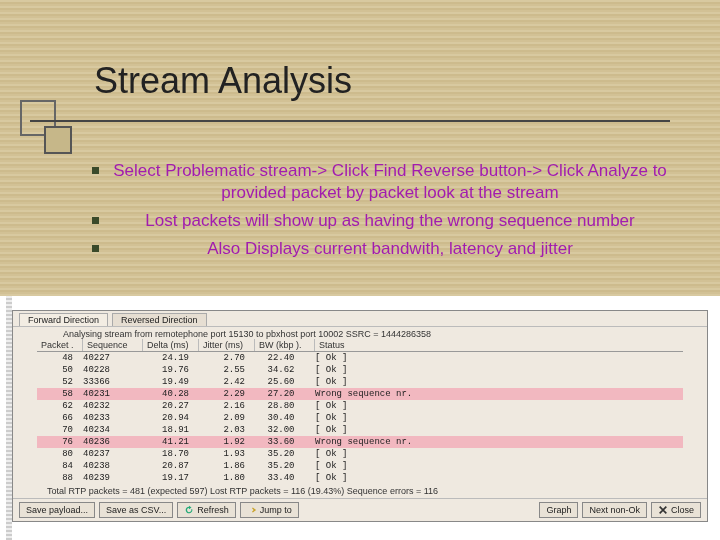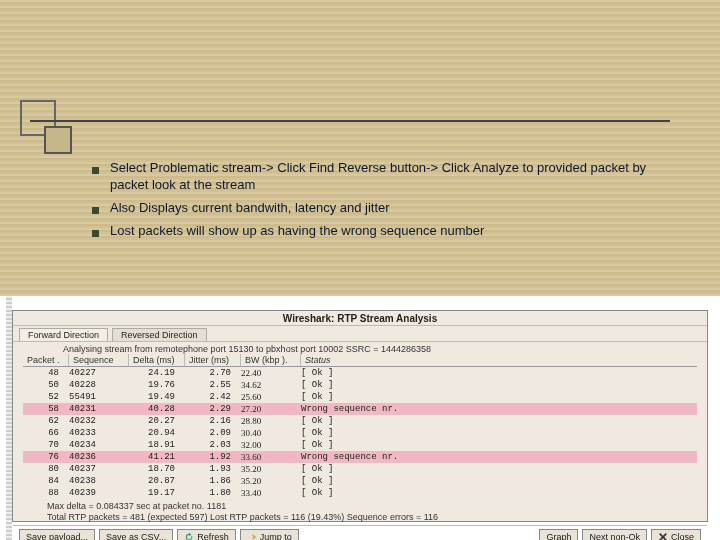--- a/index.html
+++ b/index.html
@@ -13,76 +13,78 @@
       #d2c195 2px, #d2c195 4px,
       #cdbb8d 4px, #cdbb8d 6px
     );
   }
   .title-block { position: absolute; top: 60px; left: 94px; }
   .title-text { font-size: 36px; color: #222; }
   .rule { position: absolute; top: 120px; left: 30px; width: 640px; height: 2px; background: #444; }
   .sq1 { position: absolute; top: 100px; left: 20px; width: 36px; height: 36px; border: 2px solid #666; background: transparent; }
   .sq2 { position: absolute; top: 126px; left: 44px; width: 28px; height: 28px; border: 2px solid #555; background: #c6b789; }
   .bullets { position: absolute; top: 160px; left: 110px; width: 560px; }
-  .bullets li { list-style: none; position: relative; font-size: 13px; line-height: 1.3; color: #0f172a; margin-bottom: 6px; }
+  .bullets li { list-style: none; position: relative; font-size: 17px; line-height: 1.3; color: #a21caf; margin-bottom: 6px; text-align: center; }
   .bullets li::before {
     content: ""; position: absolute; left: -18px; top: 7px;
     width: 7px; height: 7px; background: #3a4a2a;
   }
   .ws-window {
     position: absolute; top: 310px; left: 12px; width: 696px; height: 212px;
     background: #efe9e0; border: 1px solid #888; font-size: 9px; color: #222;
   }
   .ws-title { text-align: center; font-weight: bold; padding: 2px 0 1px 0; font-size: 10px; border-bottom: 1px solid #bbb; }
   .ws-tabs { display: flex; gap: 4px; padding: 2px 6px 0 6px; border-bottom: 1px solid #bbb; }
   .ws-tab { border: 1px solid #aaa; border-bottom: none; padding: 1px 8px; background: #e6ded2; font-size: 9px; }
   .ws-tab.active { background: #f3ede3; }
   .ws-info { padding: 2px 10px 0 50px; font-size: 9px; color: #333; }
-  .ws-table { padding: 0 10px; }
+  .ws-table { padding: 0 24px; }
   .ws-head { display: flex; border-bottom: 1px solid #999; }
   .ws-head div { border-right: 1px solid #bbb; padding: 1px 4px; font-size: 9px; color: #333; }
   .ws-row { display: flex; font: 9px/12px "Courier New", monospace; }
   .ws-row.bad { background: #f2b8c0; }
   .c-pkt { width: 46px; text-align: right; padding-right: 10px; }
   .c-seq { width: 60px; text-align: left; }
   .c-del { width: 56px; text-align: right; padding-right: 10px; }
   .c-jit { width: 56px; text-align: right; padding-right: 10px; }
-  .c-bw  { width: 60px; text-align: left; padding-right: 8px; font-family: Liberation Serif, serif; }
+  .c-bw  { width: 60px; text-align: center; padding-right: 8px; }
   .c-stat{ flex: 1; padding-right: 20px; }
   .hc-pkt { width: 46px; } .hc-seq { width: 60px; } .hc-del { width: 56px; }
-  .hc-jit { width: 56px; } .hc-bw { width: 60px; } .hc-stat { flex: 1; border-right: none !important; font-style: italic; }
+  .hc-jit { width: 56px; } .hc-bw { width: 60px; } .hc-stat { flex: 1; border-right: none !important; }
   .ws-summary { padding: 2px 10px 1px 34px; font-size: 9px; color: #333; line-height: 1.25; }
   .ws-btnbar { display: flex; gap: 4px; padding: 3px 6px; border-top: 1px solid #bbb; align-items: center; }
   .ws-btn { border: 1px solid #888; background: #e9e2d6; padding: 2px 6px; font-size: 9px; display: flex; align-items: center; gap: 3px; }
   .ws-btn svg { width: 10px; height: 10px; }
   .spacer { flex: 1; }
   .paper-tear { position: absolute; top: 296px; left: 0; width: 6px; height: 244px; background: #fff; }
   .paper-shadow { position: absolute; top: 296px; left: 6px; width: 6px; height: 244px;
     background: repeating-linear-gradient(0deg,#ccc 0 2px,#eee 2px 4px); }
 </style>
 </head>
 <body>
 
 <div class="slide">
   <div class="bg-top"></div>
   <div class="sq1"></div>
   <div class="sq2"></div>
+  <div class="title-block">
+    <div class="title-text">Stream Analysis</div>
+  </div>
   <div class="rule"></div>
 
   <ul class="bullets">
     <li>Select Problematic stream-&gt; Click Find Reverse button-&gt; Click Analyze to provided packet by packet look at the stream</li>
+    <li>Lost packets will show up as having the wrong sequence number</li>
     <li>Also Displays current bandwith, latency and jitter</li>
-    <li>Lost packets will show up as having the wrong sequence number</li>
   </ul>
 
   <div class="paper-tear"></div>
   <div class="paper-shadow"></div>
 
   <div class="ws-window">
-    <div class="ws-title">Wireshark: RTP Stream Analysis</div>
     <div class="ws-tabs">
       <div class="ws-tab active">Forward Direction</div>
       <div class="ws-tab">Reversed Direction</div>
     </div>
     <div class="ws-info">Analysing stream from  remotephone port 15130  to  pbxhost port 10002   SSRC = 1444286358</div>
 
     <div class="ws-table">
       <div class="ws-head">
         <div class="hc-pkt">Packet .</div>
         <div class="hc-seq">Sequence</div>
@@ -103,21 +105,21 @@
           <div class="ws-row">
             <div class="c-pkt">50</div>
             <div class="c-seq">40228</div>
             <div class="c-del">19.76</div>
             <div class="c-jit">2.55</div>
             <div class="c-bw">34.62</div>
             <div class="c-stat">[ Ok ]</div>
           </div>
           <div class="ws-row">
             <div class="c-pkt">52</div>
-            <div class="c-seq">55491</div>
+            <div class="c-seq">33366</div>
             <div class="c-del">19.49</div>
             <div class="c-jit">2.42</div>
             <div class="c-bw">25.60</div>
             <div class="c-stat">[ Ok ]</div>
           </div>
           <div class="ws-row bad">
             <div class="c-pkt">58</div>
             <div class="c-seq">40231</div>
             <div class="c-del">40.28</div>
             <div class="c-jit">2.29</div>
@@ -177,21 +179,20 @@
             <div class="c-seq">40239</div>
             <div class="c-del">19.17</div>
             <div class="c-jit">1.80</div>
             <div class="c-bw">33.40</div>
             <div class="c-stat">[ Ok ]</div>
           </div>
         </div>
     </div>
 
     <div class="ws-summary">
-      <div>Max delta = 0.084337 sec at packet no. 1181</div>
       <div>Total RTP packets = 481   (expected 597)    Lost RTP packets = 116 (19.43%)   Sequence errors = 116</div>
     </div>
 
     <div class="ws-btnbar">
       <div class="ws-btn">
           <span>Save payload...</span>
         </div>
       <div class="ws-btn">
           <span>Save as CSV...</span>
         </div>

